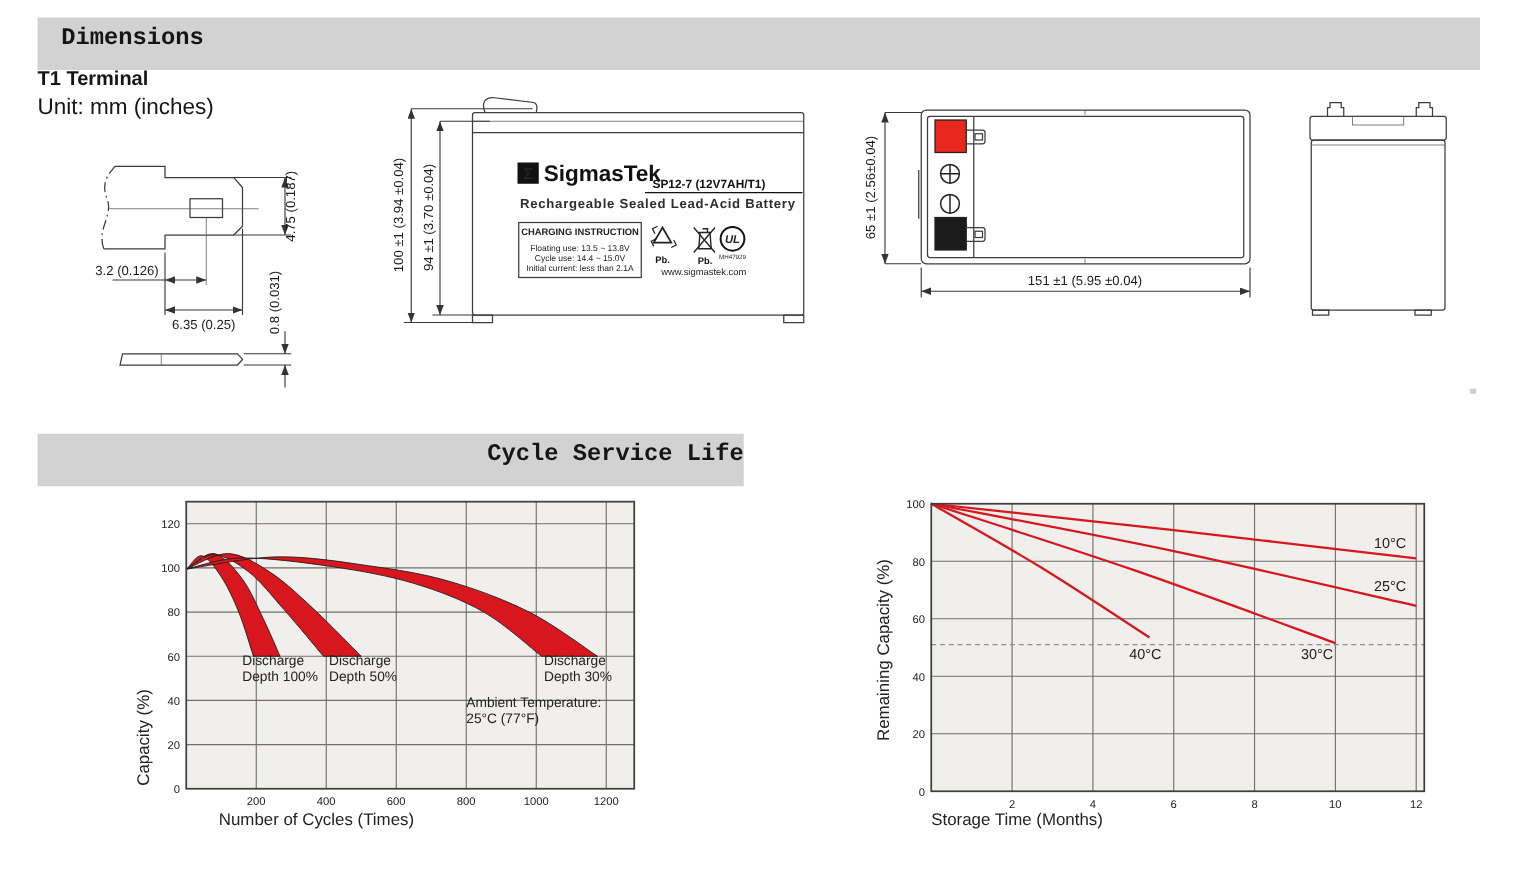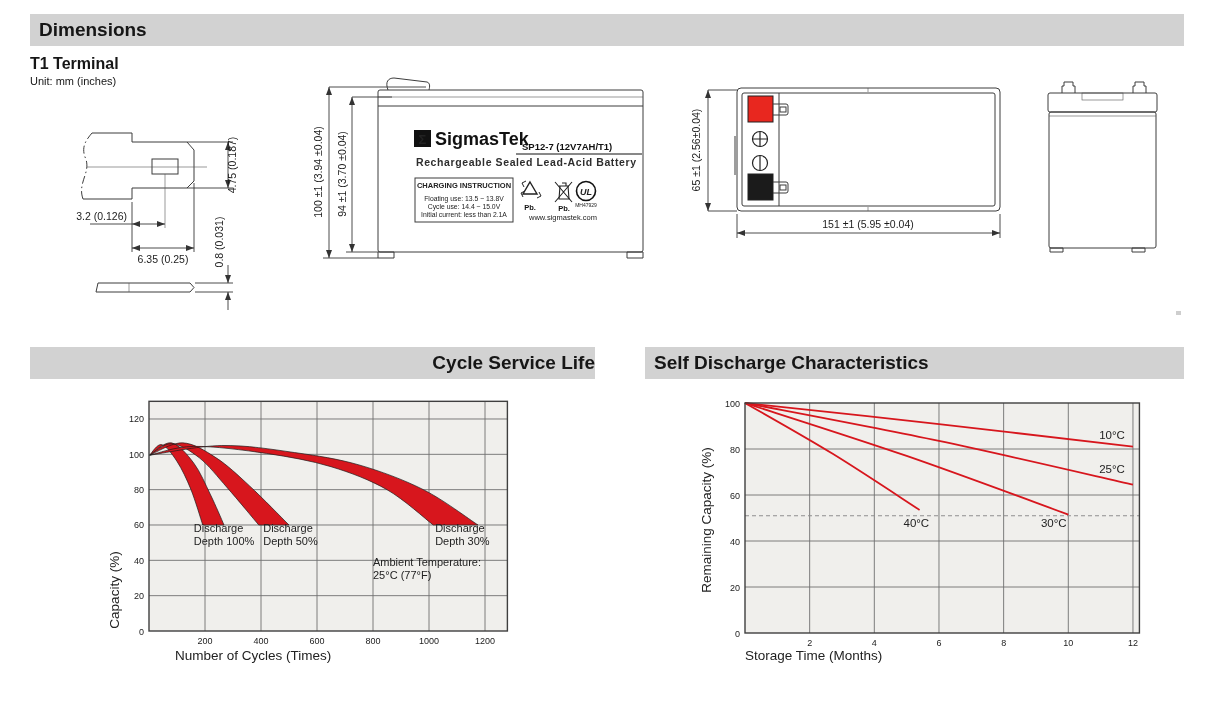--- a/index.html
+++ b/index.html
@@ -1,21 +1,21 @@
 <!DOCTYPE html>
 <html><head>
 <meta charset="utf-8">
 <style>
   html,body{margin:0;padding:0;background:#ffffff;}
   #page{position:relative;width:1214px;height:713px;background:#ffffff;overflow:hidden;
         font-family:"Liberation Sans",sans-serif;color:#161616;}
-  .secbar{position:absolute;height:32px;background:#d2d2d2;color:#161616;font-weight:bold;
-          font-size:19px;line-height:32px;padding-left:9px;box-sizing:border-box;}
+  .secbar{position:absolute;height:42px;background:#d2d2d2;color:#161616;font-weight:bold;
+          font-size:19px;line-height:32px;padding-left:19px;box-sizing:border-box;font-family:Liberation Mono, monospace;}
   .subhead{position:absolute;font-weight:bold;font-size:16px;}
-  .unitnote{position:absolute;font-size:11px;}
+  .unitnote{position:absolute;font-size:18px;}
   svg{position:absolute;overflow:visible;}
   svg text{font-family:"Liberation Sans",sans-serif;fill:#222;}
   .dwg{stroke:#3d3d3d;stroke-width:1;fill:none;}
   .dwg-thin{stroke:#555;stroke-width:0.6;fill:none;}
   .dim{stroke:#383838;stroke-width:0.9;fill:none;}
   .dimtext{font-size:10.5px;fill:#1c1c1c;}
   .lbl-big{font-size:18px;font-weight:bold;fill:#111;}
   .lbl-model{font-size:9.5px;font-weight:bold;fill:#111;}
   .lbl-sub{font-size:10.5px;font-weight:bold;letter-spacing:0.6px;fill:#2e2e2e;}
   .lbl-box-t{font-size:7.5px;font-weight:bold;fill:#222;}
@@ -171,23 +171,20 @@
       <rect class="dwg" x="11" y="37" width="107" height="136" rx="2"></rect>
       <path class="dwg-thin" d="M11,41 H118"></path>
       <path class="dwg" d="M12,173 h13 v4 h-13 Z M94,173 h13 v4 h-13 Z"></path>
     </g>
   </svg>
 
   <div class="artifact" style="left:1176px;top:311px;"></div>
 
   <div class="secbar" style="left:30px;top:347px;width:565px;text-align:right;">
     <span>Cycle Service Life</span>
-  </div>
-  <div class="secbar" style="left:645px;top:347px;width:539px;">
-    <span>Self Discharge Characteristics</span>
   </div>
 
   <svg style="left:95px;top:388px;" width="445" height="292">
       <rect x="54" y="13.329000000000008" width="358.40000000000003" height="229.671" fill="#f0efec"></rect>
       <line x1="110" y1="13.329000000000008" x2="110" y2="243" stroke="#6f6f6f" stroke-width="0.9"></line>
       <line x1="166" y1="13.329000000000008" x2="166" y2="243" stroke="#6f6f6f" stroke-width="0.9"></line>
       <line x1="222.00000000000003" y1="13.329000000000008" x2="222.00000000000003" y2="243" stroke="#6f6f6f" stroke-width="0.9"></line>
       <line x1="278" y1="13.329000000000008" x2="278" y2="243" stroke="#6f6f6f" stroke-width="0.9"></line>
       <line x1="334" y1="13.329000000000008" x2="334" y2="243" stroke="#6f6f6f" stroke-width="0.9"></line>
       <line x1="390.00000000000006" y1="13.329000000000008" x2="390.00000000000006" y2="243" stroke="#6f6f6f" stroke-width="0.9"></line>

